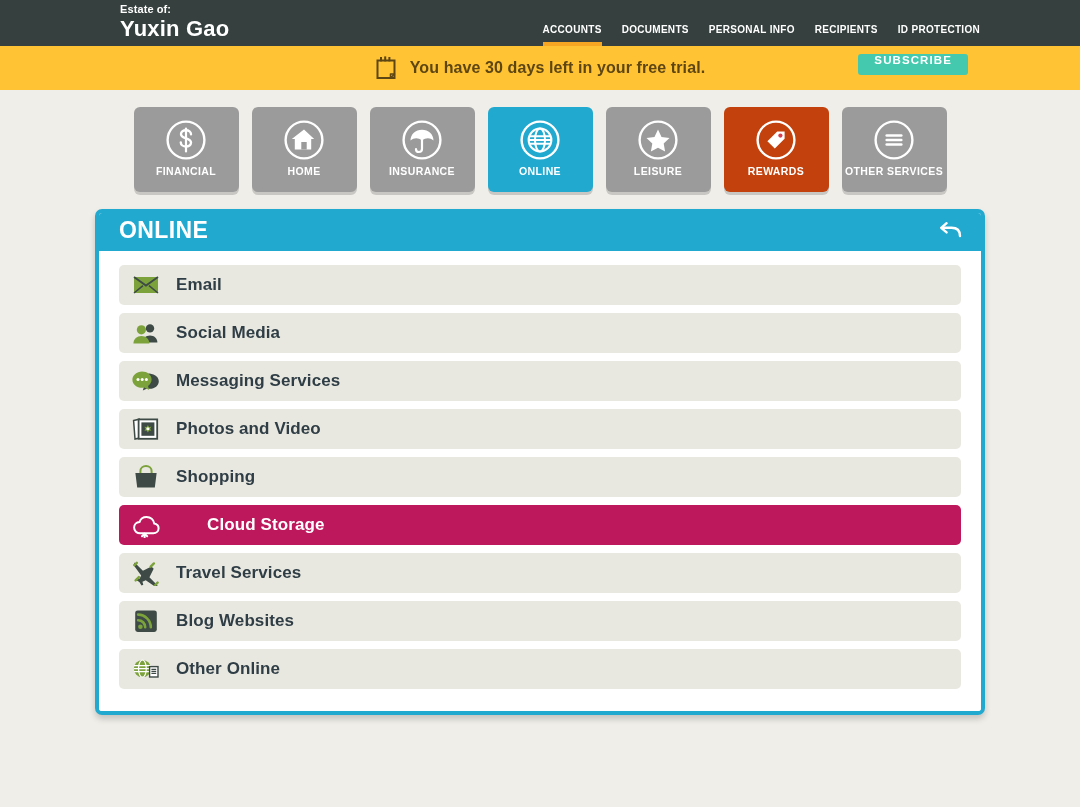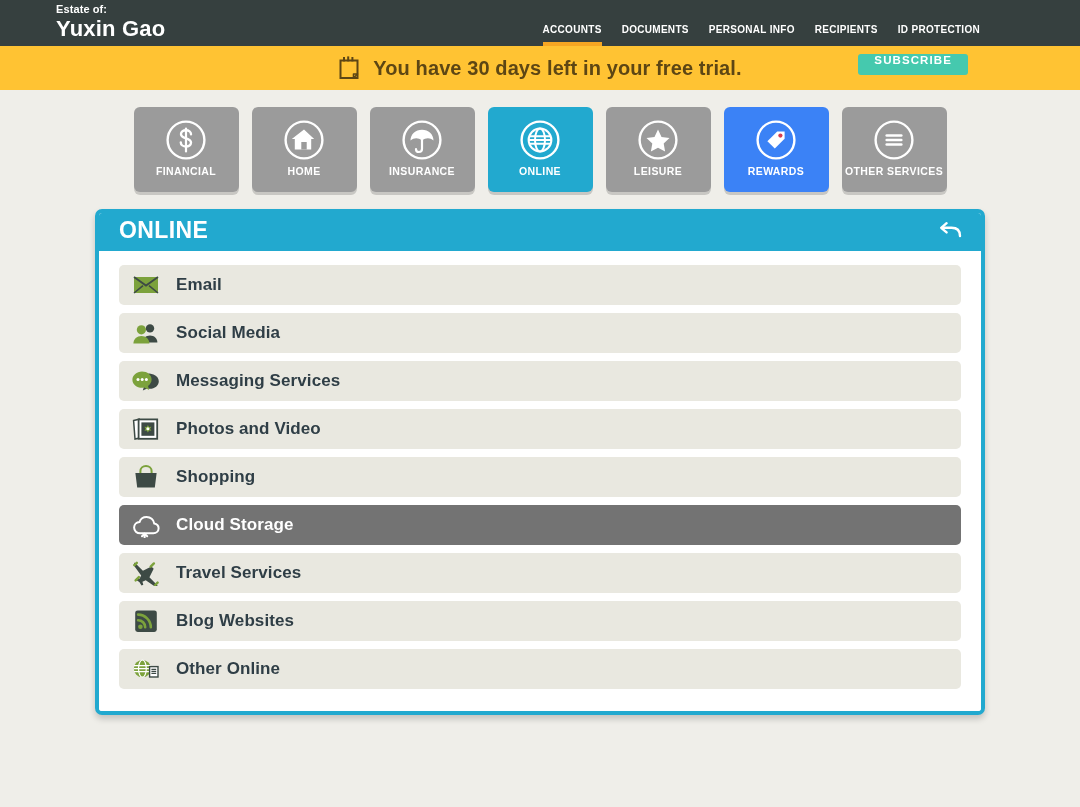--- a/index.html
+++ b/index.html
@@ -11,21 +11,21 @@
   }
 
   
   .topbar {
     position: relative;
     height: 46px;
     background: #36403f;
     display: flex;
     align-items: flex-start;
   }
-  .brand { padding-left: 56px; padding-top: 2px; }
+  .brand { padding-left: 120px; padding-top: 2px; }
   .brand-sub {
     color: #ffffff;
     font-size: 11px;
     font-weight: bold;
     letter-spacing: .1px;
     line-height: 14px;
   }
   .brand-name {
     color: #ffffff;
     font-size: 22px;
@@ -59,21 +59,21 @@
     height: 44px;
     background: #ffc333;
     display: flex;
     align-items: center;
     justify-content: center;
   }
   .trial-inner { display: flex; align-items: center; gap: 13px; }
   .cal-icon { width: 22px; height: 24px; position: relative; display: block; }
   .trial-text {
     color: #5d4614;
-    font-size: 20px;
+    font-size: 16px;
     font-weight: bold;
     letter-spacing: .1px;
   }
   .subscribe-btn {
     position: absolute;
     right: 112px;
     top: 8px;
     background: #45c9ae;
     color: #ffffff;
     border: none;
@@ -99,21 +99,21 @@
     background: #9b9b9b;
     box-shadow: 0 3px 0 rgba(0,0,0,.16);
     display: flex;
     flex-direction: column;
     align-items: center;
     justify-content: flex-start;
     padding-top: 11px;
     cursor: pointer;
   }
   .tile.active { background: #22a9cf; }
-  .tile.rewards { background: #3b82f6; }
+  .tile.rewards { background: #c2410c; }
   .tile-ico { width: 44px; height: 44px; display: block; }
   .tile-label {
     color: #ffffff;
     font-size: 10.5px;
     font-weight: bold;
     letter-spacing: .4px;
     text-align: center;
     line-height: 11.5px;
     margin-top: 4px;
   }
@@ -151,21 +151,21 @@
     height: 40px;
     background: #e9e8e0;
     border-radius: 5px;
     margin-bottom: 8px;
     display: flex;
     align-items: center;
     padding-left: 12px;
     cursor: pointer;
   }
   .row:last-child { margin-bottom: 4px; }
-  .row.selected { background: #737373; }
+  .row.selected { background: #be185d; gap: 31px; }
   .row-ico { width: 30px; height: 26px; flex: 0 0 30px; display: block; }
   .row-label {
     margin-left: 15px;
     color: #2f3e46;
     font-size: 17px;
     font-weight: bold;
     letter-spacing: .1px;
     text-align: center;
   }
   .row.selected .row-label { color: #ffffff; }

